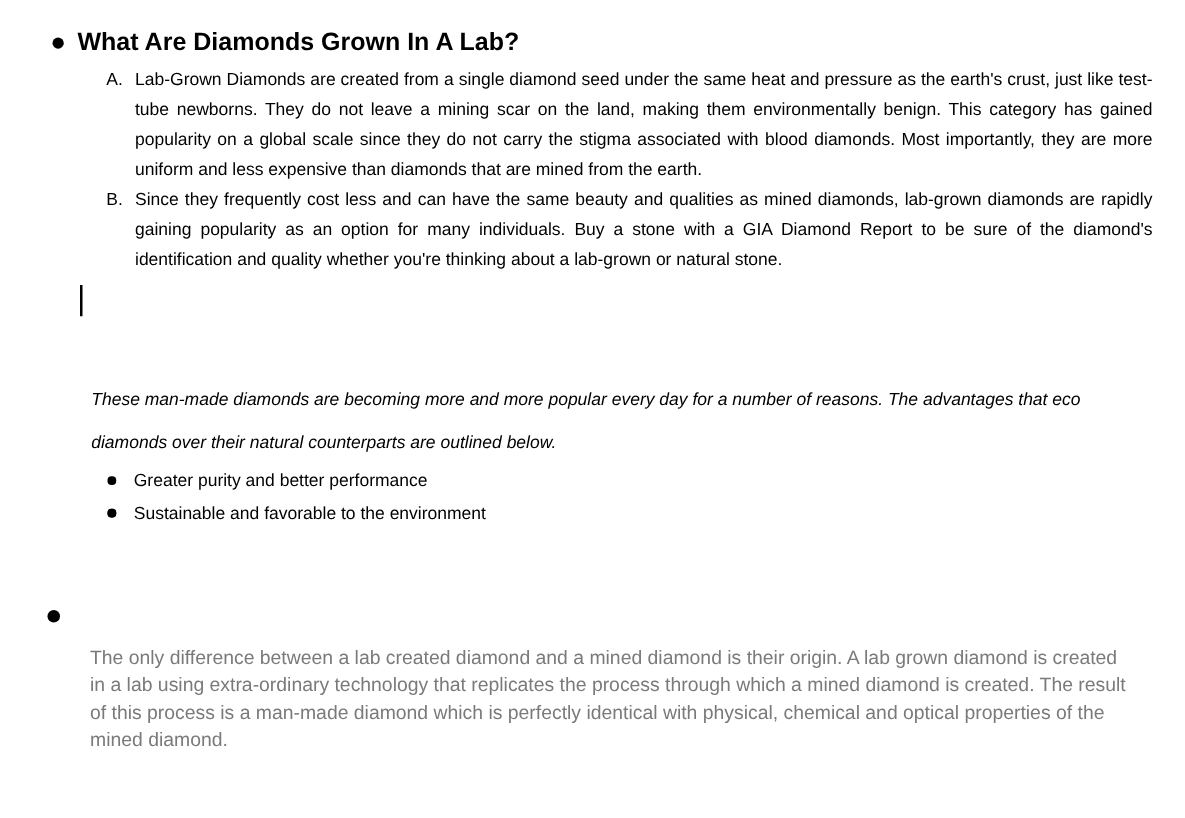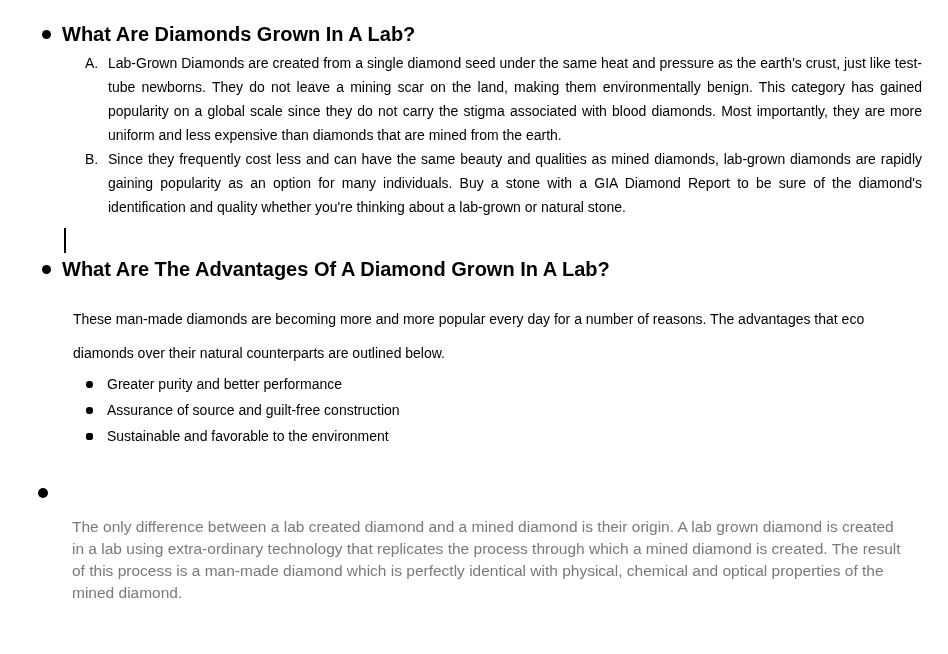--- a/index.html
+++ b/index.html
@@ -68,20 +68,21 @@
   }
 
   
   .intro-para {
     position: absolute;
     left: 73px; top: 302px;
     width: 825px;
     font-size: 14px;
     line-height: 34px;
     color: #000000;
+    font-style: italic;
   }
 
   
   .ulist {
     position: absolute;
     left: 84px; top: 371px;
     width: 700px;
     font-size: 14px;
     line-height: 26px;
     color: #000000;
@@ -135,35 +136,27 @@
       <span>Lab-Grown Diamonds are created from a single diamond seed under the same heat and pressure as the earth's crust, just like test-tube newborns. They do not leave a mining scar on the land, making them environmentally benign. This category has gained popularity on a global scale since they do not carry the stigma associated with blood diamonds. Most importantly, they are more uniform and less expensive than diamonds that are mined from the earth.</span>
     </div>
     <div class="olist-item">
       <span class="olist-marker">B.</span>
       <span>Since they frequently cost less and can have the same beauty and qualities as mined diamonds, lab-grown diamonds are rapidly gaining popularity as an option for many individuals. Buy a stone with a GIA Diamond Report to be sure of the diamond's identification and quality whether you're thinking about a lab-grown or natural stone.</span>
     </div>
   </div>
 
   <div class="caret"></div>
 
-  <div class="heading-row" id="heading2">
-    <span class="heading-bullet"></span>
-    <span class="heading-text">What Are The Advantages Of A Diamond Grown In A Lab?</span>
-  </div>
 
   <div class="intro-para">These man-made diamonds are becoming more and more popular every day for a number of reasons. The advantages that eco diamonds over their natural counterparts are outlined below.</div>
 
   <div class="ulist">
     <div class="ulist-item">
       <span class="ulist-bullet"></span>
       <span>Greater purity and better performance</span>
-    </div>
-    <div class="ulist-item">
-      <span class="ulist-bullet"></span>
-      <span>Assurance of source and guilt-free construction</span>
     </div>
     <div class="ulist-item">
       <span class="ulist-bullet"></span>
     </div>
     <div class="ulist-item">
       <span class="ulist-bullet"></span>
       <span>Sustainable and favorable to the environment</span>
     </div>
   </div>
 

